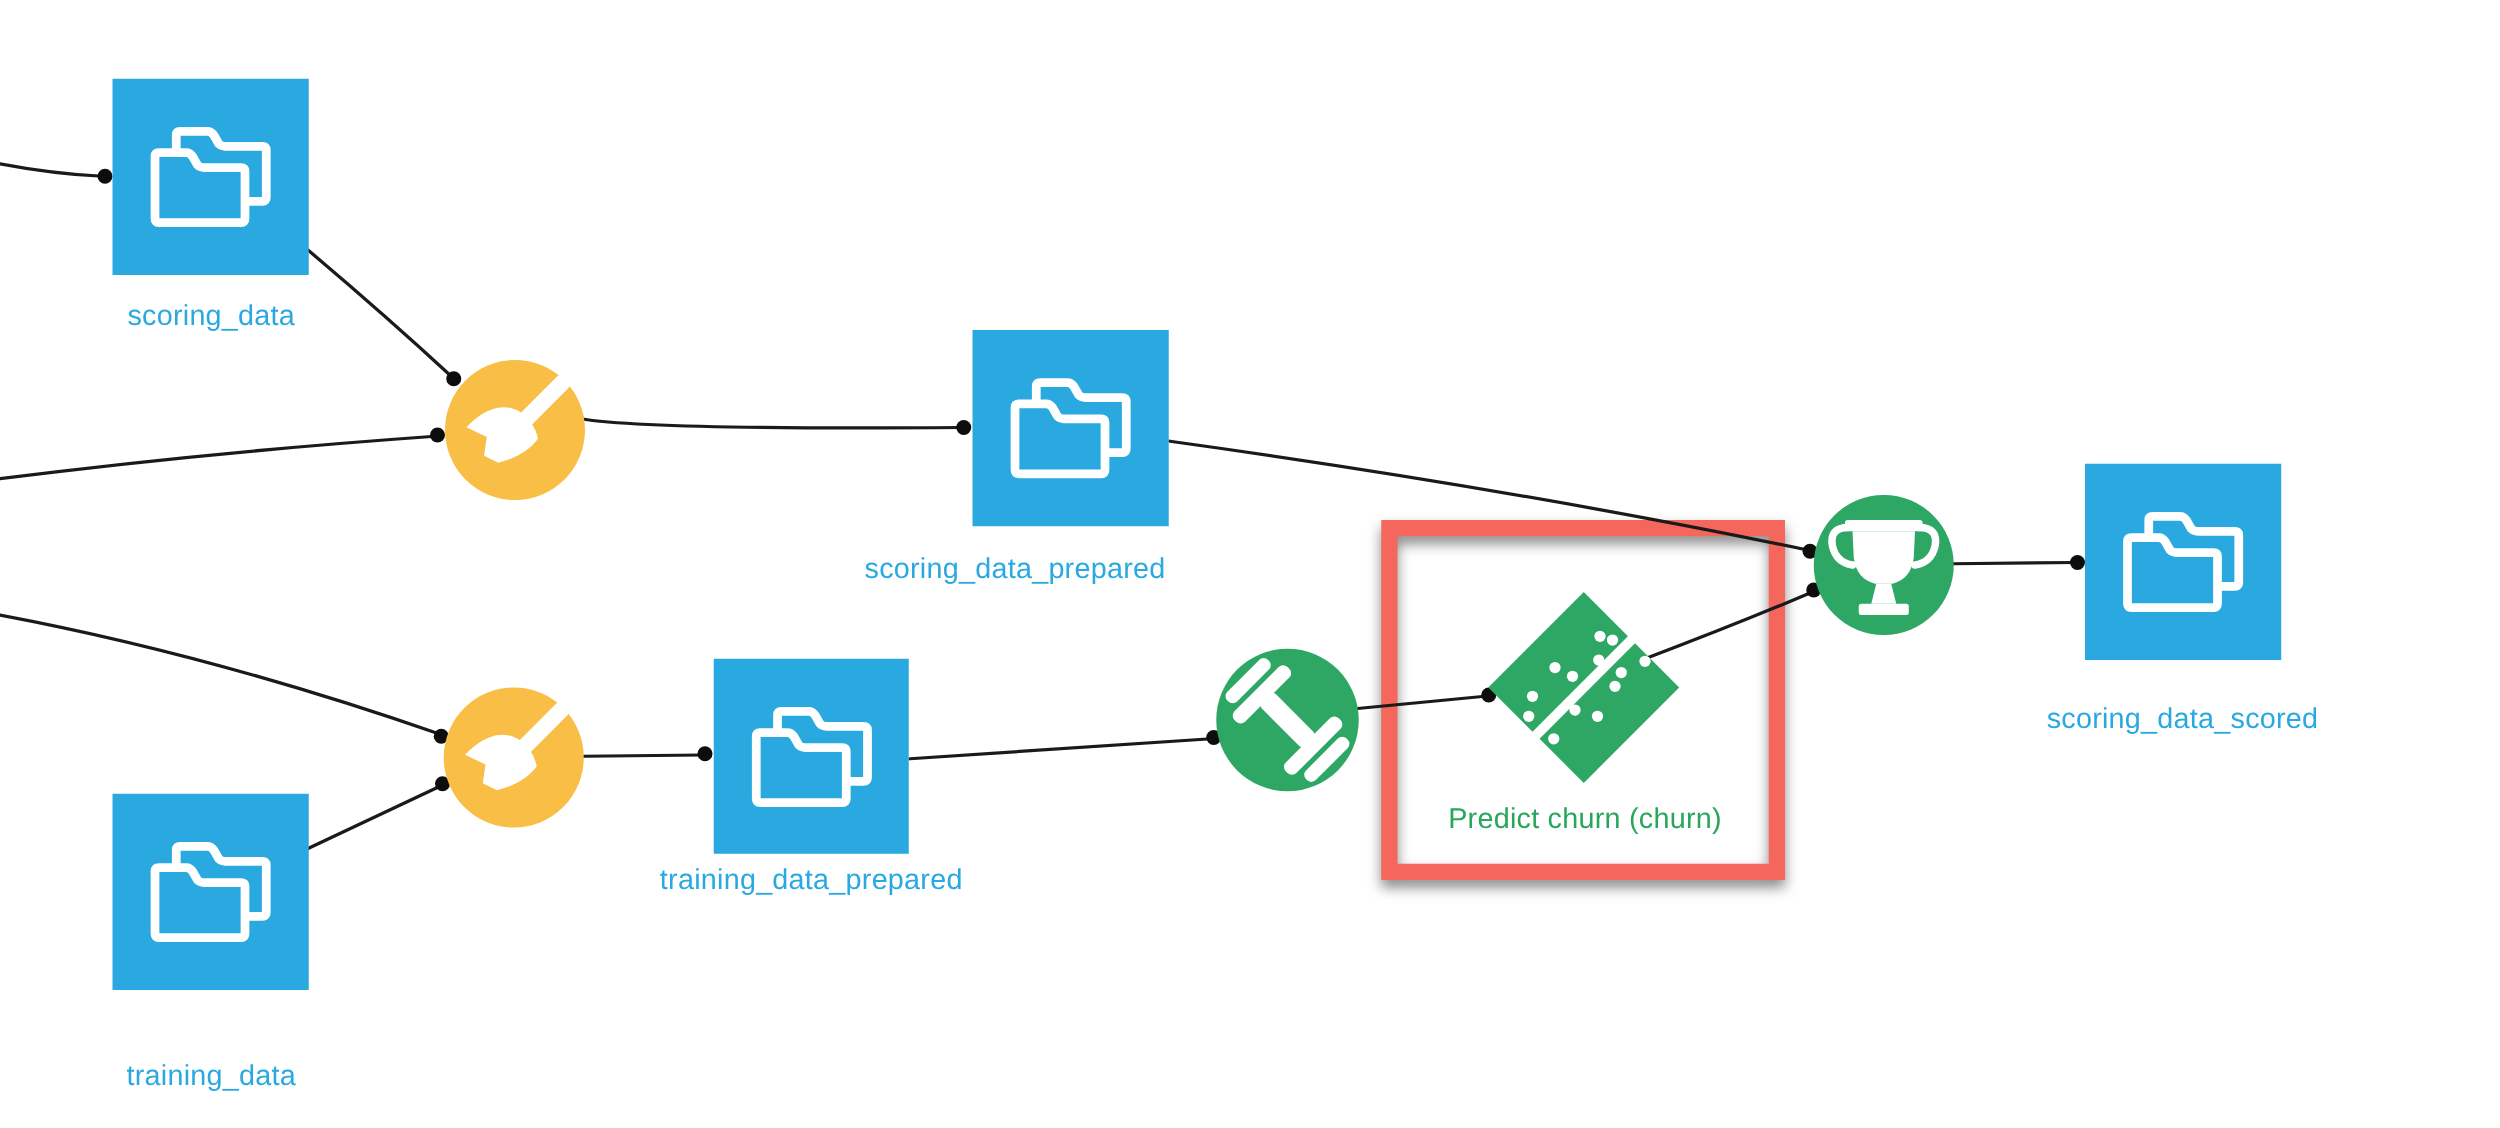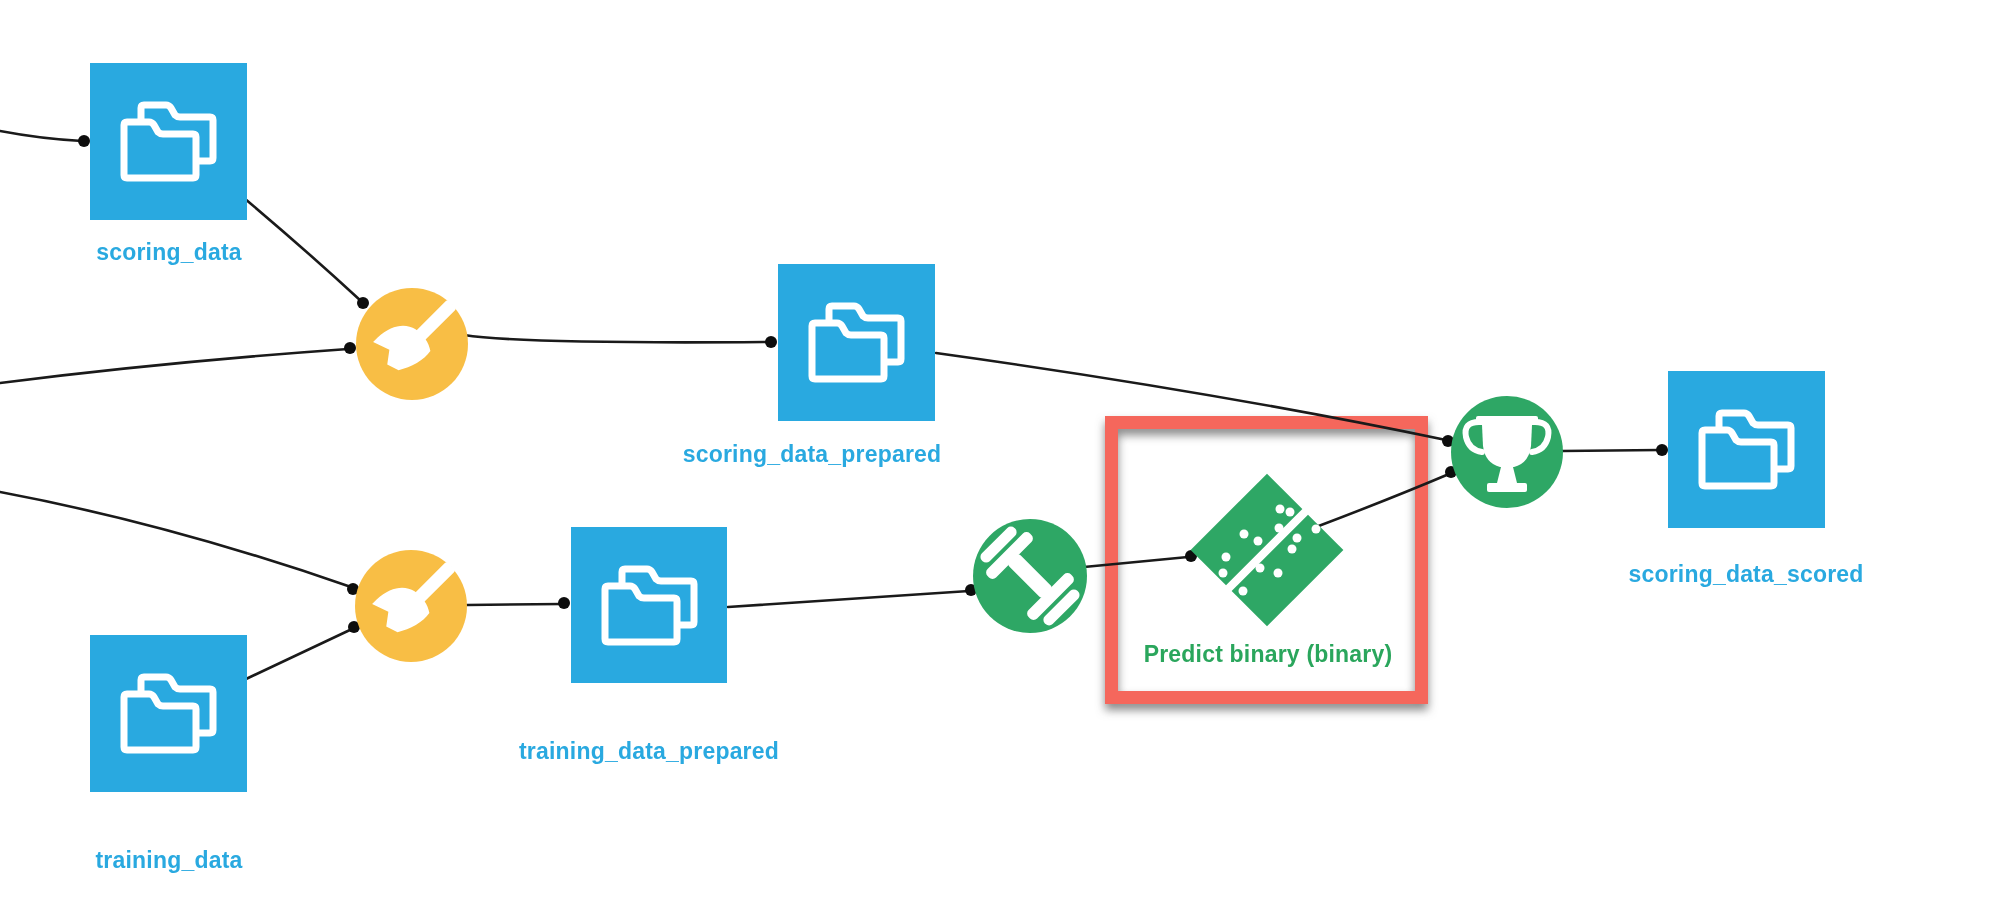--- a/index.html
+++ b/index.html
@@ -31,21 +31,21 @@
     stroke: var(--annotation_red, #f5675c);
     stroke-width: 13;
     filter: drop-shadow(0px 6px 5px rgba(40,40,40,0.55));
   }
 
   .lbl {
     position: absolute;
     transform: translateX(-50%);
     white-space: nowrap;
     font-size: 23px;
-    font-weight: 700;
+    font-weight: 400;
     letter-spacing: 0.2px;
   }
   .lbl-blue  { color: var(--label_blue, #29a9e0); }
   .lbl-green { color: var(--label_green, #2aa65c); }
 </style>
 </head>
 <body style="background: rgb(255, 255, 255);">
 
 <svg width="2000" height="902" viewBox="0 0 2000 902">
 
@@ -176,16 +176,16 @@
     <rect class="ds-square" x="1668" y="371" width="157" height="157"></rect>
     <g transform="translate(1702,430)">
       <path class="folder" transform="translate(17,-17)" d="M 3,0 L 25,0 Q 28,0 30,3 L 34,10 Q 36,12 39,12 L 69,12 Q 72,12 72,15 L 72,53 Q 72,56 69,56 L 3,56 Q 0,56 0,53 L 0,3 Q 0,0 3,0 Z"></path>
       <path class="folder" d="M 3,0 L 25,0 Q 28,0 30,3 L 34,10 Q 36,12 39,12 L 69,12 Q 72,12 72,15 L 72,53 Q 72,56 69,56 L 3,56 Q 0,56 0,53 L 0,3 Q 0,0 3,0 Z"></path>
     </g>
   </g>
 </svg>
 
 <div class="lbl lbl-blue" style="left:169px;  top:239px;">scoring_data</div>
 <div class="lbl lbl-blue" style="left:812px;  top:441px;">scoring_data_prepared</div>
-<div class="lbl lbl-blue" style="left:649px;  top:738px;">training_data_prepared</div>
+<div class="lbl lbl-blue" style="left:649px;  top:690px;">training_data_prepared</div>
 <div class="lbl lbl-blue" style="left:169px;  top:807px;margin-top:40px;">training_data</div>
 <div class="lbl lbl-blue" style="left:1746px; top:561px;text-align:right;">scoring_data_scored</div>
-<div class="lbl lbl-green" style="left:1268px; top:641px;">Predict binary (binary)</div>
+<div class="lbl lbl-green" style="left:1268px; top:641px;">Predict churn (churn)</div>
 
 </body></html>

